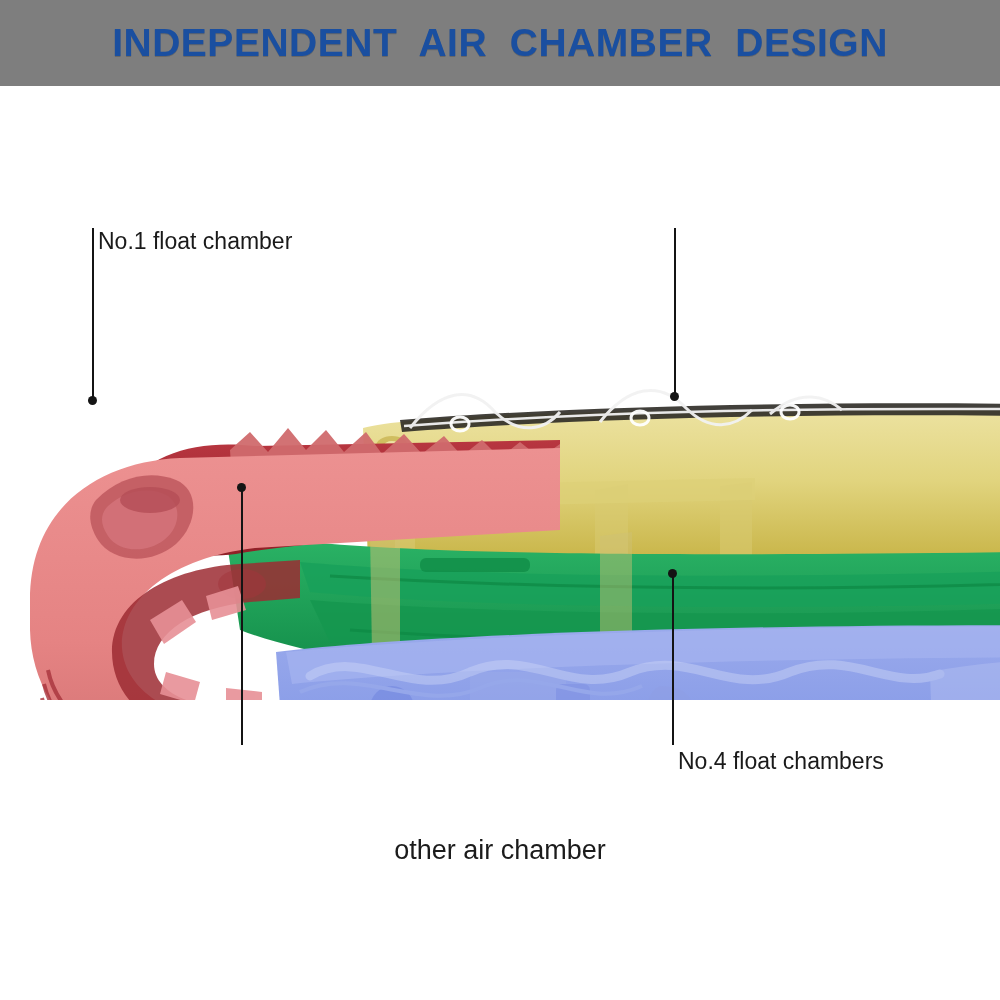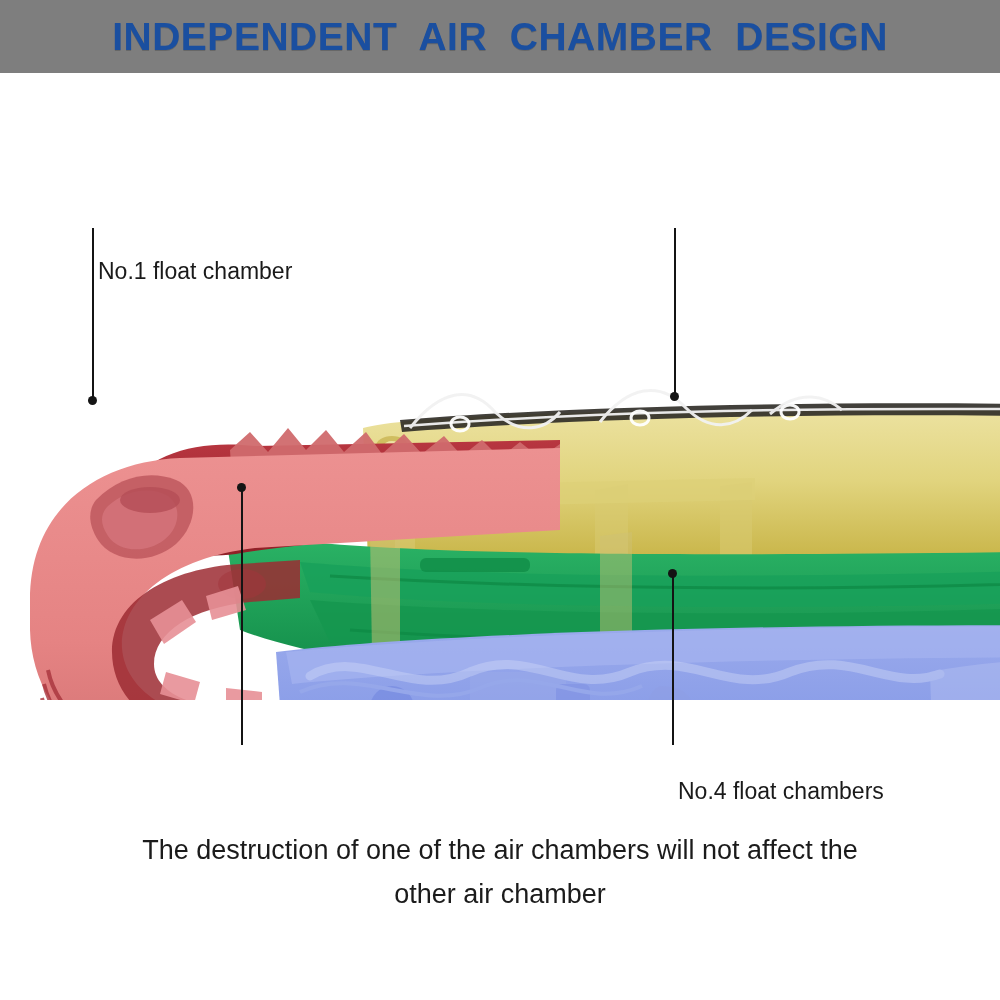--- a/index.html
+++ b/index.html
@@ -7,37 +7,37 @@
     width:1000px;height:1000px;
     background:#ffffff;
     font-family:"Liberation Sans", sans-serif;
     overflow:hidden;
     position:relative;
   }
   #page{position:relative;width:1000px;height:1000px;overflow:hidden;background:#fff;}
 
   
   .banner{
-    position:absolute;left:0;top:0;width:1000px;height:73px;
+    position:absolute;left:0;top:0;width:1000px;height:86px;
     background:#7e7e7e;
     display:flex;align-items:center;justify-content:center;
   }
   .banner-title{
     color:#1a4fa0;
     font-family:"Liberation Sans", sans-serif;
     font-weight:bold;
     font-size:39px;
     letter-spacing:0.5px;
     white-space:pre;
     text-shadow:0 1px 0 rgba(0,0,0,0.18);
   }
 
   
   .callout{position:absolute;font-size:23px;color:#1a1a1a;white-space:nowrap;
-           font-family:"Liberation Sans", sans-serif;margin-top:30px;}
+           font-family:"Liberation Sans", sans-serif;}
   .cl-1{left:98px;top:228px;}
   .cl-3{left:679px;top:228px;}
   .cl-2{left:246px;top:748px;}
   .cl-4{left:678px;top:748px;}
 
   
   .leader{position:absolute;width:2px;background:#141414;}
   .leader-dot{position:absolute;width:9px;height:9px;border-radius:50%;background:#141414;}
 
   .ld1{left:92px;top:228px;height:172px;}
@@ -305,17 +305,16 @@
   <div class="leader ld2"></div>
   <div class="leader-dot ld2d"></div>
 
   <div class="leader ld4"></div>
   <div class="leader-dot ld4d"></div>
 
   <div class="callout cl-1">No.1 float chamber</div>
   <div class="callout cl-4">No.4 float chambers</div>
 
   <div class="caption">
-    <div>The destruction of one of the air chambers will not affect the</div>
     <div>other air chamber</div>
   </div>
 
 </div>
 
 </body></html>

